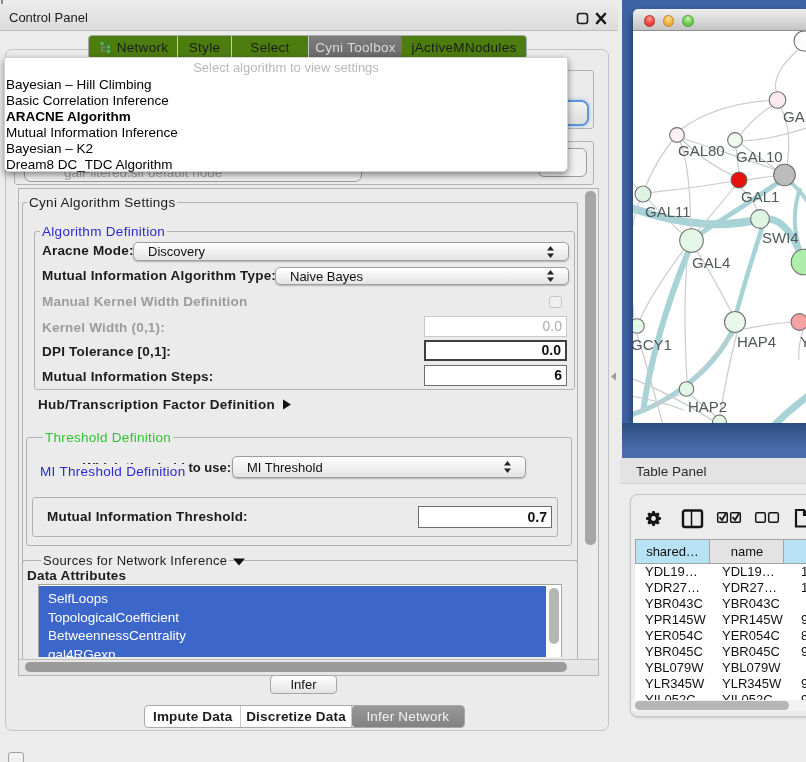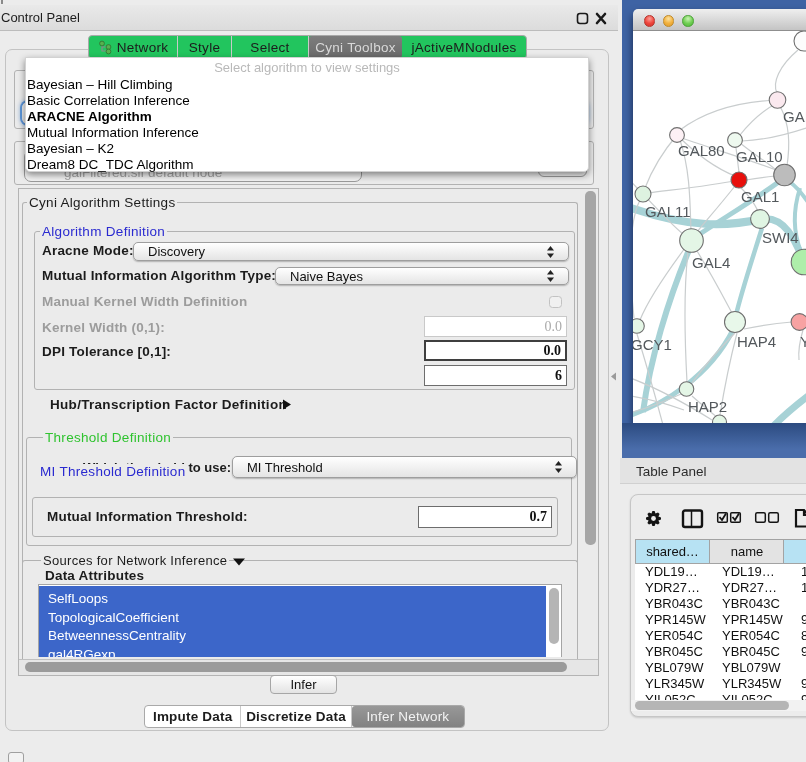--- a/index.html
+++ b/index.html
@@ -4,25 +4,25 @@
 <style>
 * { margin:0; padding:0; box-sizing:border-box; }
 html,body { width:806px; height:762px; overflow:hidden; background:#ececec;
   font-family:"Liberation Sans", sans-serif; }
 #root { position:relative; width:806px; height:762px; }
 .abs { position:absolute; }
 .bold { font-weight:bold; }
 
 #titlebar { left:0; top:5px; width:618px; height:26px;
   background:linear-gradient(#e9e9e9,#dcdcdc); border-bottom:1px solid #bcbcbc;
-  font-size:13px; color:#1d1d1d; line-height:26px; padding-left:1px; }
+  font-size:13px; color:#1d1d1d; line-height:26px; padding-left:9px; }
 #panelframe { left:5px; top:49px; width:604px; height:682px;
   background:#ebebeb; border:1px solid #c3c3c3; border-radius:7px; }
 
-#toptabs { left:88px; top:35px; width:439px; height:24px; background:#22c55e;
+#toptabs { left:88px; top:35px; width:439px; height:24px; background:#4d7c0f;
   border:1px solid #a9a9a9; border-radius:4px; display:flex; z-index:40;
   font-size:13.5px; letter-spacing:0.3px; color:#1c1c1c; }
 #toptabs .seg { display:flex; align-items:center; justify-content:center;
   border-right:1px solid #c9c9c9; height:100%; }
 #toptabs .seg:last-child { border-right:none; }
 #toptabs .sel { background:linear-gradient(#7d7d7d,#6a6a6a); color:#d9d9d9;
   border-radius:3px; border-right:none; }
 
 #bottabs { left:144px; top:705px; width:321px; height:23px; background:#fff;
   border:1px solid #a9a9a9; border-radius:4px; display:flex; z-index:30;
@@ -36,25 +36,25 @@
 .group { position:absolute; border:1px solid #b2b2b2; border-radius:3px; }
 .gtitle { position:absolute; font-size:13.5px; letter-spacing:0.3px; background:#ebebeb; padding:0 2px; white-space:nowrap; }
 
 .combo { position:absolute; border:1px solid #9e9e9e; border-radius:5px;
   background:linear-gradient(#ffffff,#e4e4e4); font-size:13px; color:#111;
   display:flex; align-items:center; box-shadow:0 1px 1.5px rgba(0,0,0,0.25); }
 .combo .txt { padding-left:14px; }
 .combo svg.arr { position:absolute; right:13px; top:50%; transform:translateY(-50%); }
 
 .field { position:absolute; background:#fff; font-size:14px; font-weight:bold; color:#111;
-  text-align:right; padding-right:4px; line-height:19px;font-family:Liberation Serif, serif; }
+  text-align:right; padding-right:4px; line-height:19px; }
 .lbl { position:absolute; font-size:13.5px; color:#1c1c1c; white-space:nowrap;
   letter-spacing:0.2px; line-height:16px; }
 
-#popup { left:25px; top:57px; width:564px; height:115px; background:#fff;
+#popup { left:4px; top:57px; width:564px; height:115px; background:#fff;
   z-index:60; border:1px solid #d2d2d2; border-radius:0 0 5px 5px;
   box-shadow:0 3px 7px rgba(0,0,0,0.45); font-size:13px; color:#000; }
 #popup .hdr { text-align:center; color:#b9b9b9; height:19px; line-height:19px; }
 #popup .it { height:16px; line-height:16px; padding-left:1px; font-size:13.5px; }
 
 .sbthumb { position:absolute; background:#a6a6a6; border-radius:5px; }
 
 #desktop { left:622px; top:0; width:184px; height:458px; background:#3e63a4; }
 #tpbar { left:620px; top:458px; width:186px; height:26px; background:#e3e3e3;
   border-bottom:1px solid #d0d0d0; font-size:13.5px; color:#2c2c2c;
@@ -119,48 +119,49 @@
         <path d="M4.5 1 L8 5.5 L1 5.5 Z" fill="#222"></path>
         <path d="M4.5 13 L1 8.5 L8 8.5 Z" fill="#222"></path>
       </svg>
     </div>
 <div class="lbl bold" style="left:42px;top:294px;color:#9c9c9c;">Manual Kernel Width Definition</div>
 <div class="abs" style="left:549px;top:296px;width:13px;height:12px;border:1px solid #c2c2c2;border-radius:3.5px;background:#f0f0f0;"></div>
 <div class="lbl bold" style="left:42px;top:320px;color:#9c9c9c;">Kernel Width (0,1):</div>
 <div class="field" style="left:424px;top:316px;width:143px;height:21px;border:1px solid #c9c9c9;color:#ababab;font-weight:normal;">0.0</div>
 <div class="lbl bold" style="left:42px;top:344px;">DPI Tolerance [0,1]:</div>
 <div class="field" style="left:424px;top:340px;width:143px;height:21px;border:2px solid #3f3f3f;line-height:17px;">0.0</div>
+<div class="lbl bold" style="left:42px;top:369px;">Mutual Information Steps:</div>
 <div class="field" style="left:424px;top:365px;width:143px;height:21px;border:1px solid #6d6d6d;">6</div>
 
-<div class="lbl bold" style="left:50px;top:397px;letter-spacing:0.3px;">Hub/Transcription Factor Definition</div>
+<div class="lbl bold" style="left:38px;top:397px;letter-spacing:0.3px;">Hub/Transcription Factor Definition</div>
 <svg class="abs" style="left:281px;top:398px;" width="12" height="13" viewBox="0 0 12 13">
       <path d="M2 1.5 L10 6.5 L2 11.5 Z" fill="#111"></path>
     </svg>
 
 <div class="group" style="left:26px;top:437px;width:546px;height:109px;"></div>
 <div class="gtitle" style="left:31px;top:430px;color:#2fc32f;margin-left:12px;">Threshold Definition</div>
 <div class="lbl bold" style="left:83px;top:460px;font-size:13px;letter-spacing:0;">Which threshold to use:</div>
-<div class="combo" style="left:232px;top:456px;width:345px;height:22px;">
+<div class="combo" style="left:232px;top:456px;width:294px;height:22px;">
       <span class="txt">MI Threshold</span>
  <svg class="arr" width="9" height="14" viewBox="0 0 9 14">
         <path d="M4.5 1 L8 5.5 L1 5.5 Z" fill="#222"></path>
         <path d="M4.5 13 L1 8.5 L8 8.5 Z" fill="#222"></path>
       </svg>
     </div>
 <div class="group" style="left:32px;top:497px;width:526px;height:40px;"></div>
 <div class="gtitle" style="left:38px;top:464px;color:#2a2ad0;">MI Threshold Definition</div>
 <div class="lbl bold" style="left:47px;top:509px;">Mutual Information Threshold:</div>
 <div class="field" style="left:418px;top:506px;width:134px;height:22px;border:1px solid #6d6d6d;line-height:20px;">0.7</div>
 
 <div class="group" style="left:22px;top:560px;width:556px;height:116px;border-bottom:none;"></div>
 <div class="gtitle" style="left:41px;top:553px;color:#1c1c1c;font-size:13px;">Sources for Network Inference</div>
 <svg class="abs" style="left:232px;top:557px;" width="14" height="10" viewBox="0 0 14 10">
       <path d="M1 1.5 L13 1.5 L7 8.5 Z" fill="#111"></path>
     </svg>
-<div class="lbl bold" style="left:45px;top:568px;">Data Attributes</div>
+<div class="lbl bold" style="left:27px;top:568px;">Data Attributes</div>
 
 <div class="abs" style="left:38px;top:584px;width:524px;height:73px;background:#fff;border:1px solid #a5a5a5;border-bottom:none;overflow:hidden;">
   <div style="position:absolute;left:0;top:1px;width:507px;height:72px;background:#3c66c9;"></div>
   <div style="position:absolute;left:9px;top:5px;color:#fff;font-size:13.5px;line-height:18.7px;">SelfLoops<br>TopologicalCoefficient<br>BetweennessCentrality<br>gal4RGexp</div>
   <div class="sbthumb" style="left:510px;top:3px;width:10px;height:56px;background:#b5b5b5;"></div>
 </div>
 
 <div class="sbthumb" style="left:585px;top:191px;width:11px;height:354px;"></div>
 <div class="abs" style="left:19px;top:659px;width:579px;height:16px;background:#e6e6e6;border-top:1px solid #c0c0c0;"></div>
 <div class="sbthumb" style="left:25px;top:662px;width:542px;height:10px;background:#9b9b9b;"></div>

